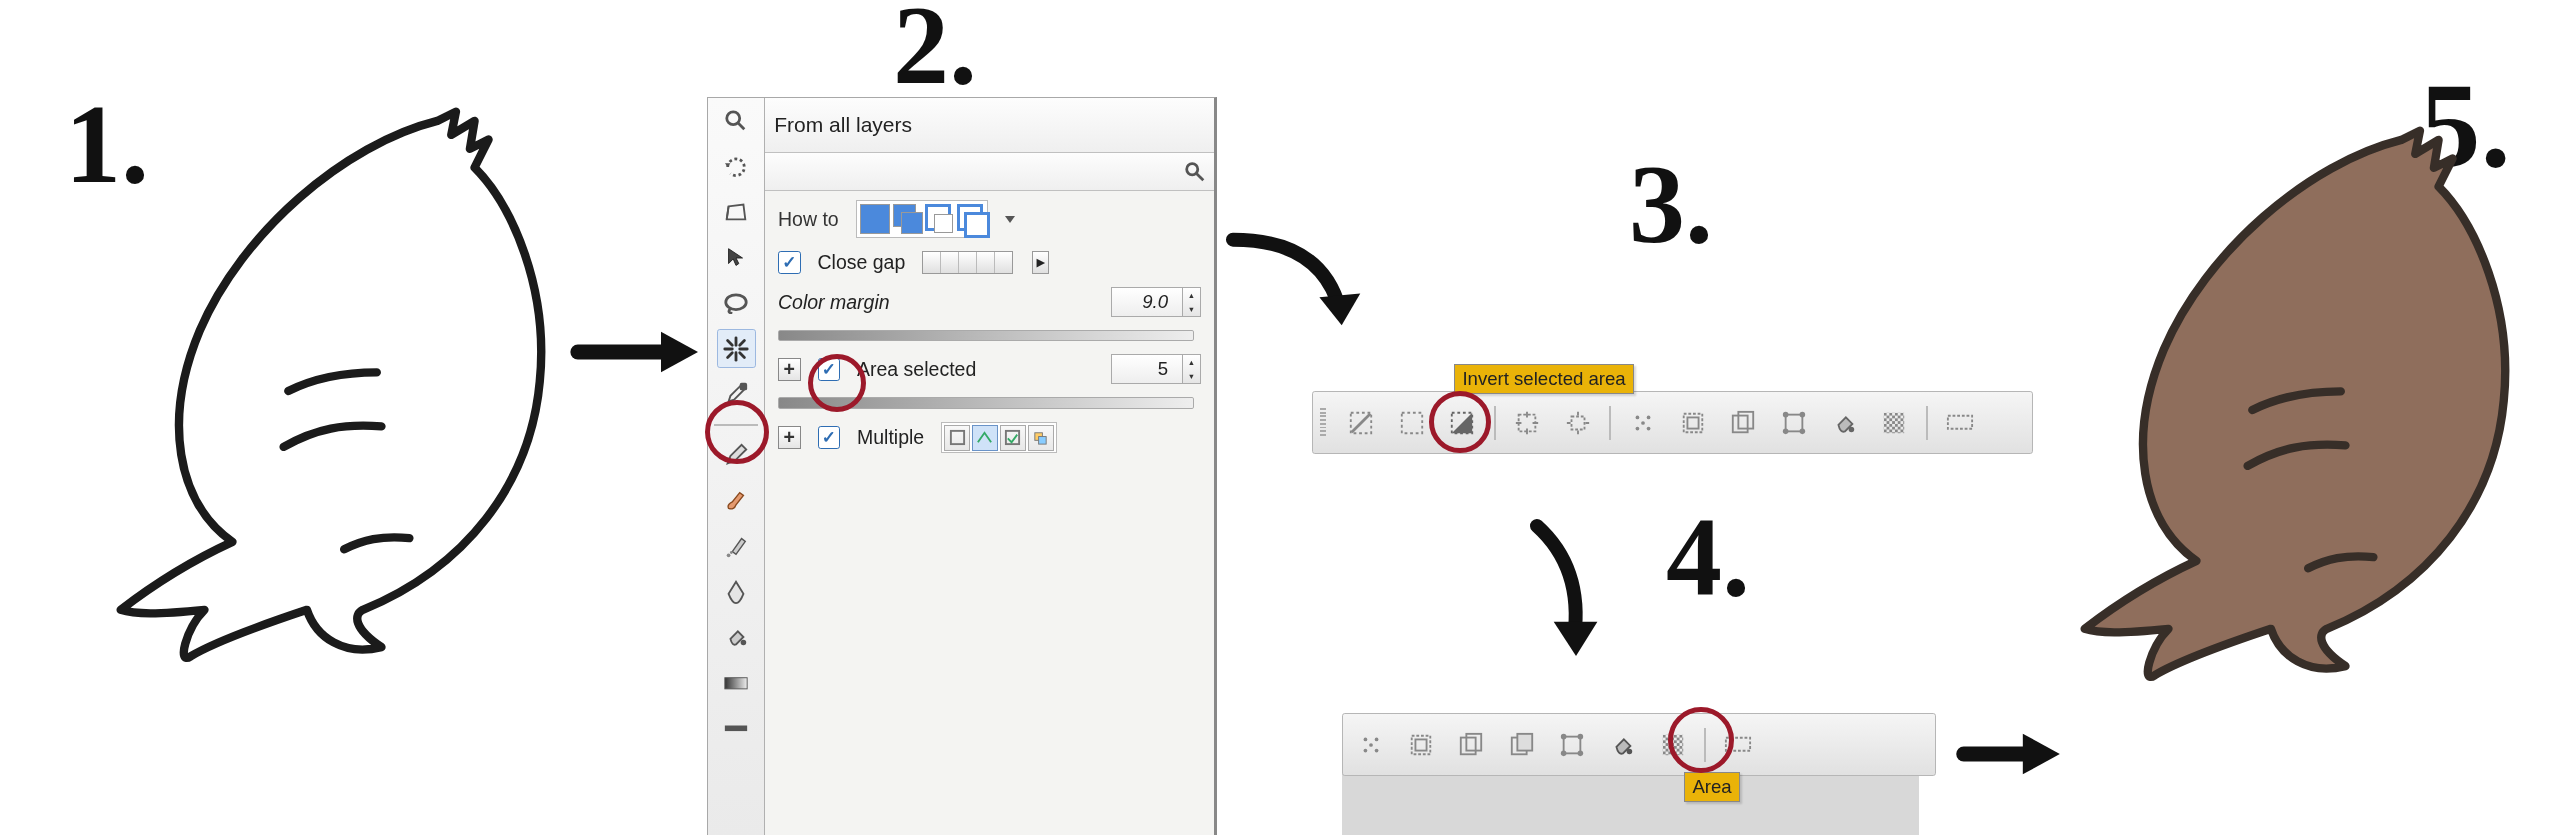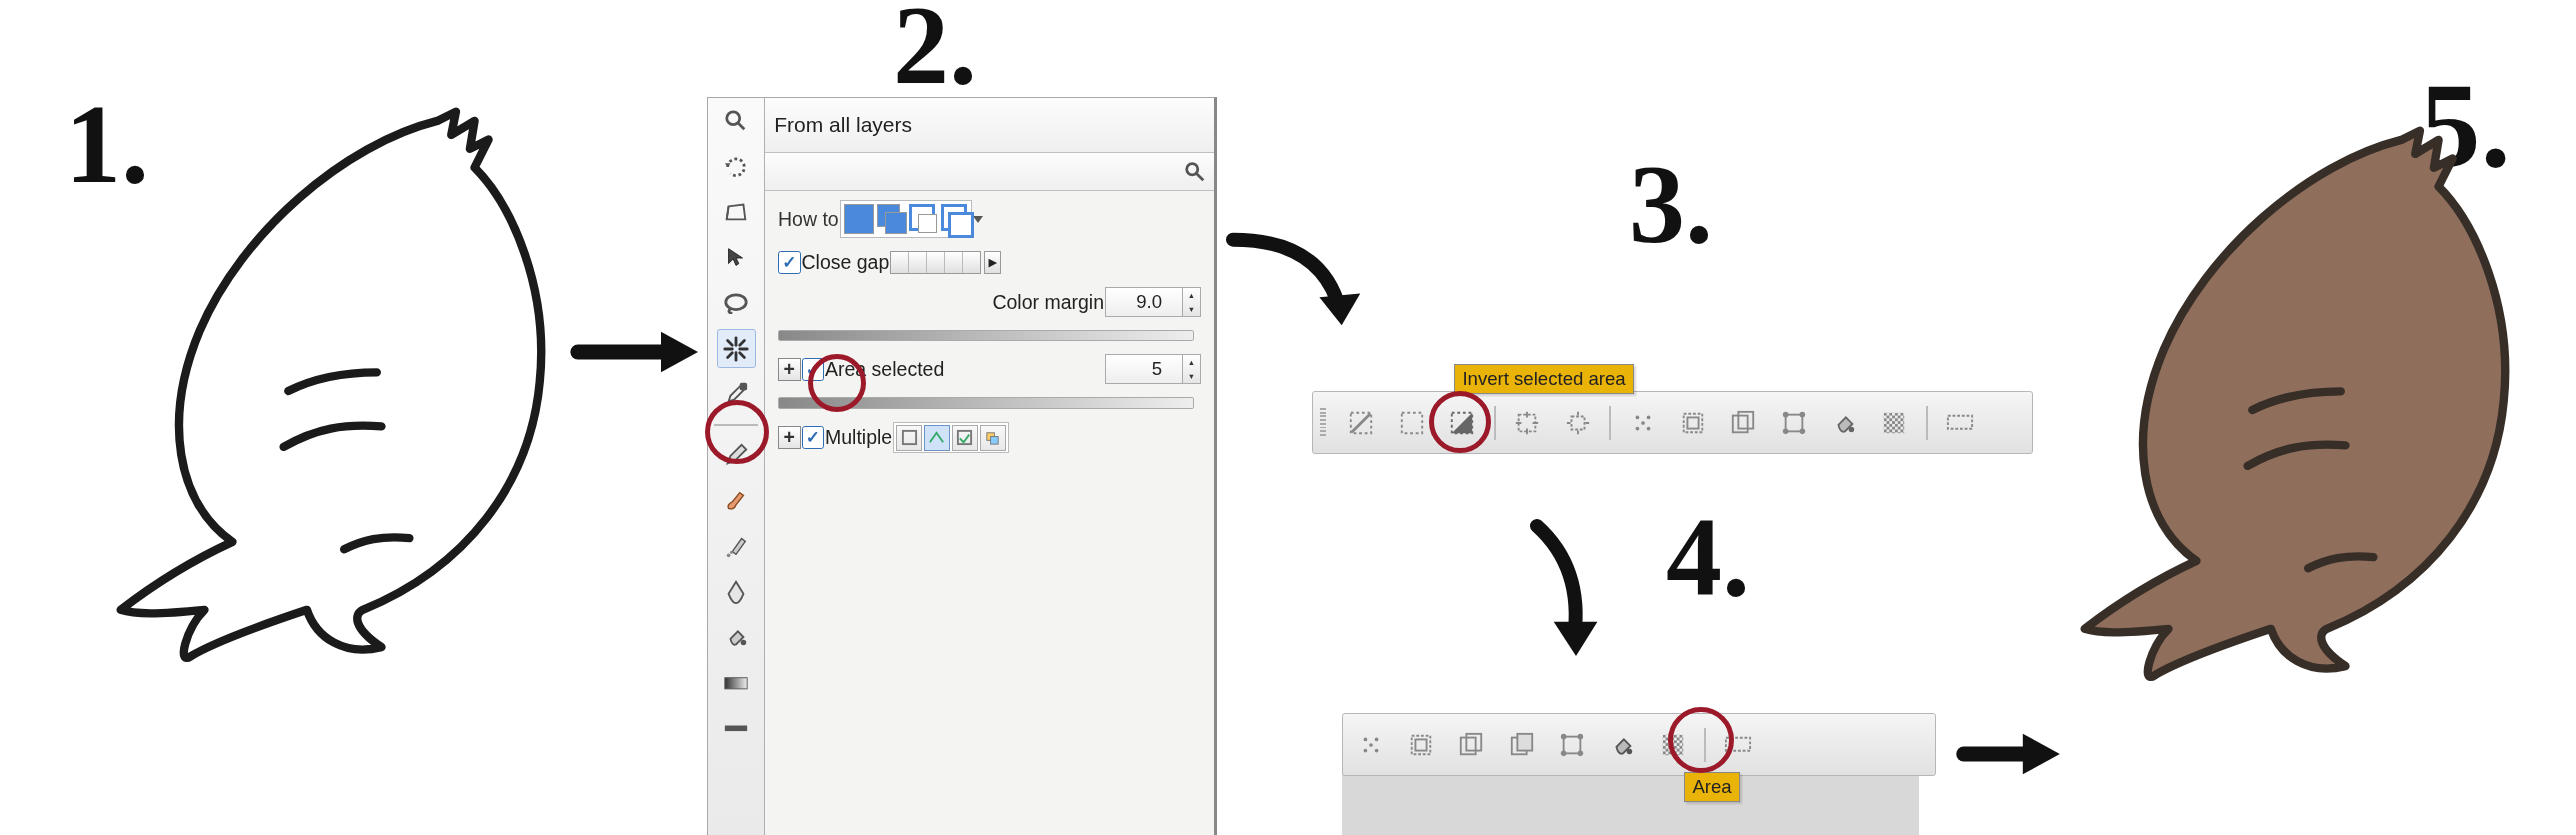--- a/index.html
+++ b/index.html
@@ -55,40 +55,40 @@
     background:#f4f4f2;
   }
   .prop-header{
     height:43px; padding:5.6px 9.3px; font-size:21px;
     background:linear-gradient(#fdfdfd,#efefef);
     border-bottom:1.9px solid #c0c0c0;
     display:flex;align-items:center;
   }
   .prop-gear-row{height:37px;border-bottom:1.9px solid #c0c0c0;display:flex;justify-content:flex-end;align-items:center;padding-right:7.4px;background:linear-gradient(#fdfdfd,#efefef);}
   .prop-body{flex:1;padding:9.3px 13px 0 13px; background:#f4f4f2;display:flex;flex-direction:column;gap:13px;font-size:19.5px;}
-  .row{display:flex;align-items:center;gap:1px;}
+  .row{display:flex;align-items:center;gap:17px;}
   .label-wide{font-size:19.5px;color:#333;}
   .swatch-group{display:flex;gap:3.7px;border:0.9px solid #bbb;background:#fff;padding:2.8px;}
   .swatch{width:28px;height:28px;border:0.9px solid #999;}
   .swatch.blue{background:#4b89dc;}
   .swatch.blue-ol{background:#fff;border:3.7px solid #4b89dc;width:20.5px;height:20.5px;}
   .dropdown-caret{width:0;height:0;border-left:5.6px solid transparent;border-right:5.6px solid transparent;border-top:7.4px solid #555;}
   .check{
     width:20.5px;height:20.5px;border:1.9px solid #2e6db3;border-radius:2.8px;
     display:inline-flex;align-items:center;justify-content:center;
     color:#2e6db3;font-weight:bold;background:#fff;
   }
   .check:before{content:"✓";font-size:17px;}
   .gap-bar{display:flex;border:0.9px solid #999;}
   .gap-cell{width:17px;height:20.5px;border-right:0.9px solid #bbb;background:linear-gradient(#fff,#e0e0e0);}
   .gap-cell:last-child{border-right:none;}
   .arrow-btn{width:15px;height:20.5px;border:0.9px solid #999;margin-left:1.9px;display:flex;align-items:center;justify-content:center;font-size:11.2px;background:linear-gradient(#fff,#e0e0e0);}
   .num-field{
     width:56px;height:28px;border:0.9px solid #aaa;background:linear-gradient(#fff,#eee);
-    display:flex;align-items:center;justify-content:flex-end;padding-right:20px;font-size:18.6px;
+    display:flex;align-items:center;justify-content:flex-end;padding-right:14px;font-size:18.6px;
   }
   .spin{width:17px;height:28px;border:0.9px solid #aaa;border-left:none;background:linear-gradient(#fff,#e5e5e5);display:flex;flex-direction:column;}
   .spin div{flex:1;display:flex;align-items:center;justify-content:center;font-size:7.4px;color:#333;}
   .slider{flex:1;height:9.3px;background:linear-gradient(to right,#888,#eee);border:0.9px solid #aaa;border-radius:1.9px;margin-right:7.4px;}
   .plus-box{width:20.5px;height:20.5px;border:0.9px solid #888;background:linear-gradient(#fff,#e5e5e5);display:inline-flex;align-items:center;justify-content:center;font-weight:bold;color:#333;}
   .mini-ico-group{display:flex;gap:1.9px;border:0.9px solid #bbb;padding:1.9px;background:#fff;}
   .mini-ico{width:24px;height:24px;border:0.9px solid #aaa;background:linear-gradient(#f8f8f8,#e8e8e8);display:flex;align-items:center;justify-content:center;color:#666;}
   .mini-ico.sel{background:#cfe2f8;border-color:#6a93c8;}
 
   
@@ -314,21 +314,21 @@
         <div class="gap-bar">
           <div class="gap-cell"></div>
             <div class="gap-cell"></div>
             <div class="gap-cell"></div>
             <div class="gap-cell"></div>
             <div class="gap-cell"></div>
         </div>
         <div class="arrow-btn">▶</div>
       </div>
 
-      <div class="row" style="justify-content:flex-end;">
+      <div class="row" style="justify-content:space-between;font-style:italic;">
         <span>Color margin</span>
         <div style="display:flex;">
           <div class="num-field">9.0</div>
           <div class="spin">
               <div>▲</div>
               <div>▼</div>
             </div>
         </div>
       </div>
       <div class="row">

